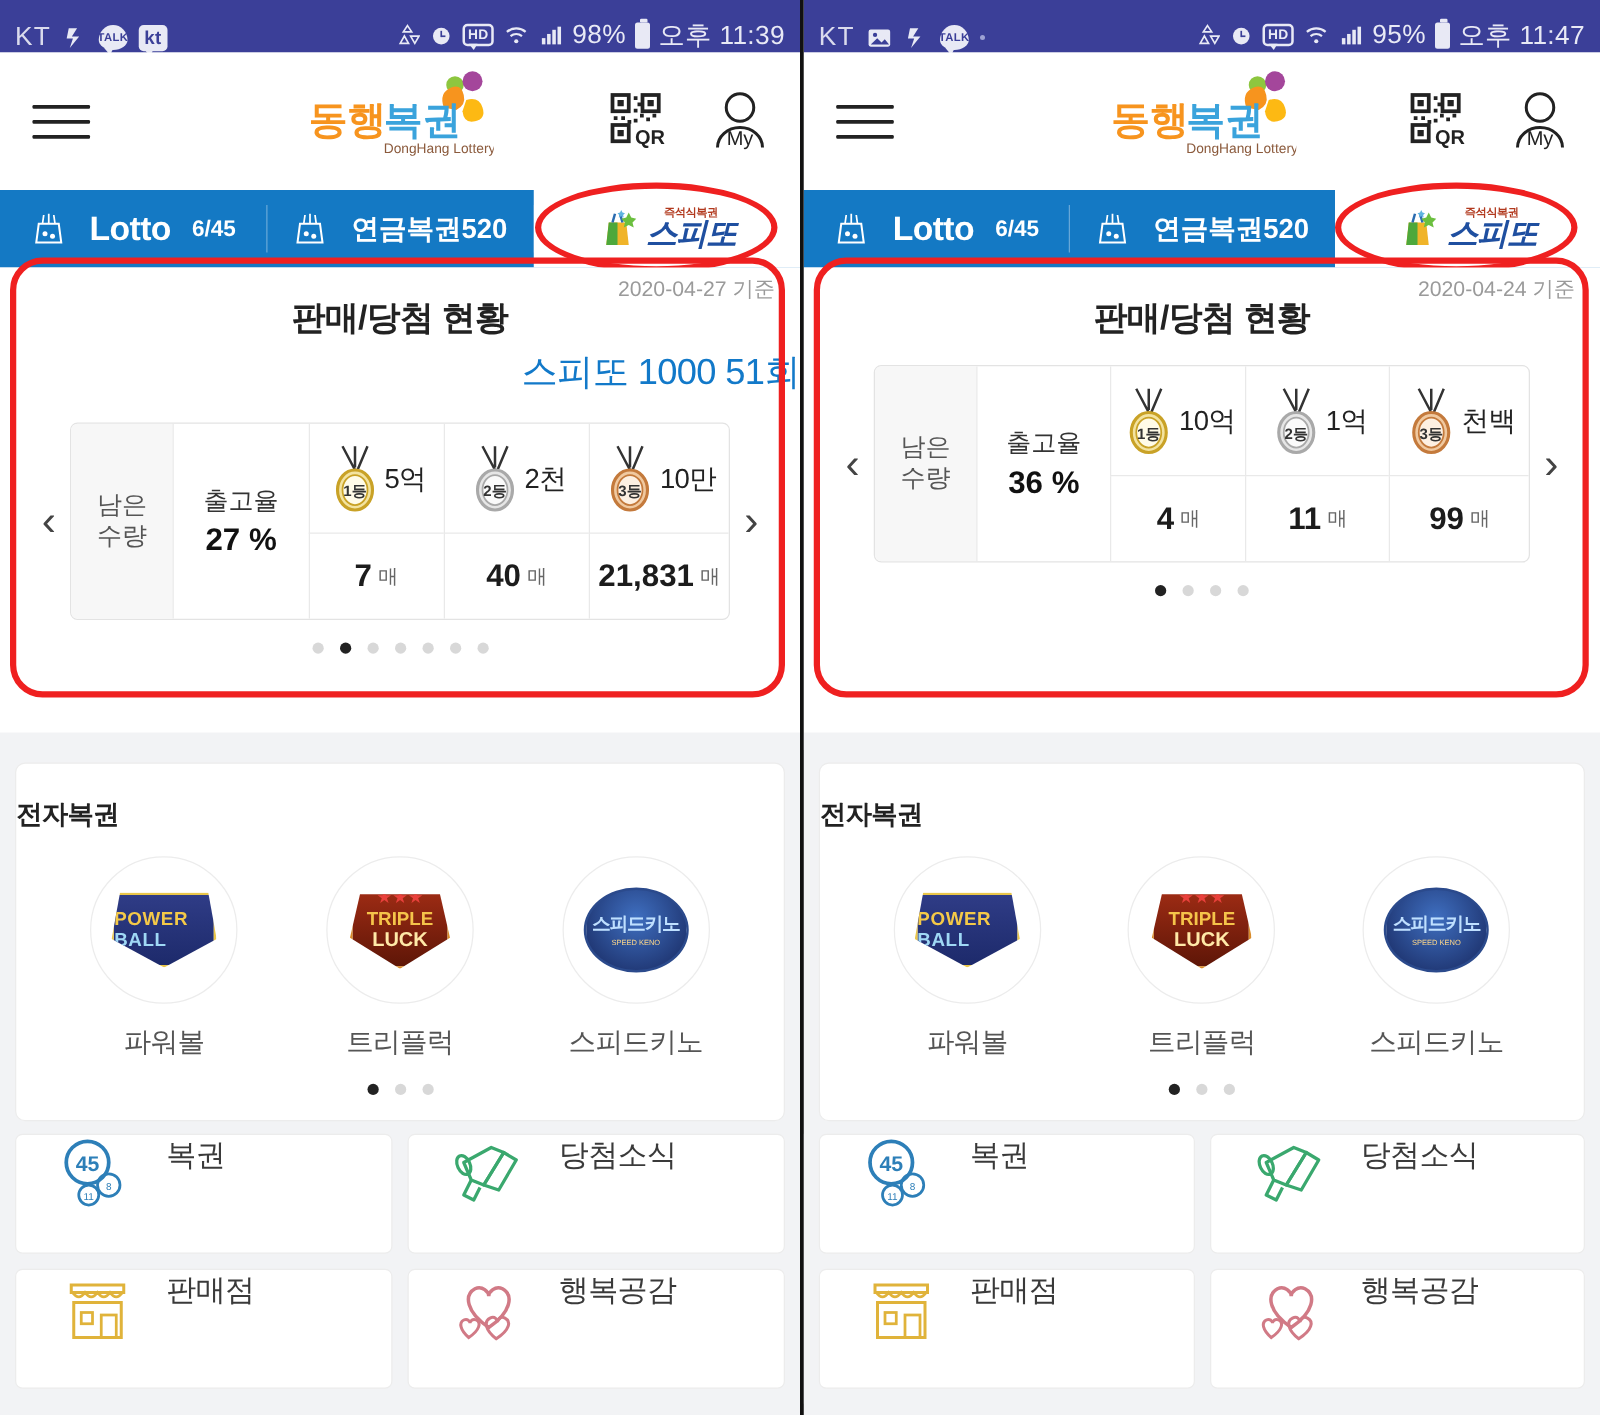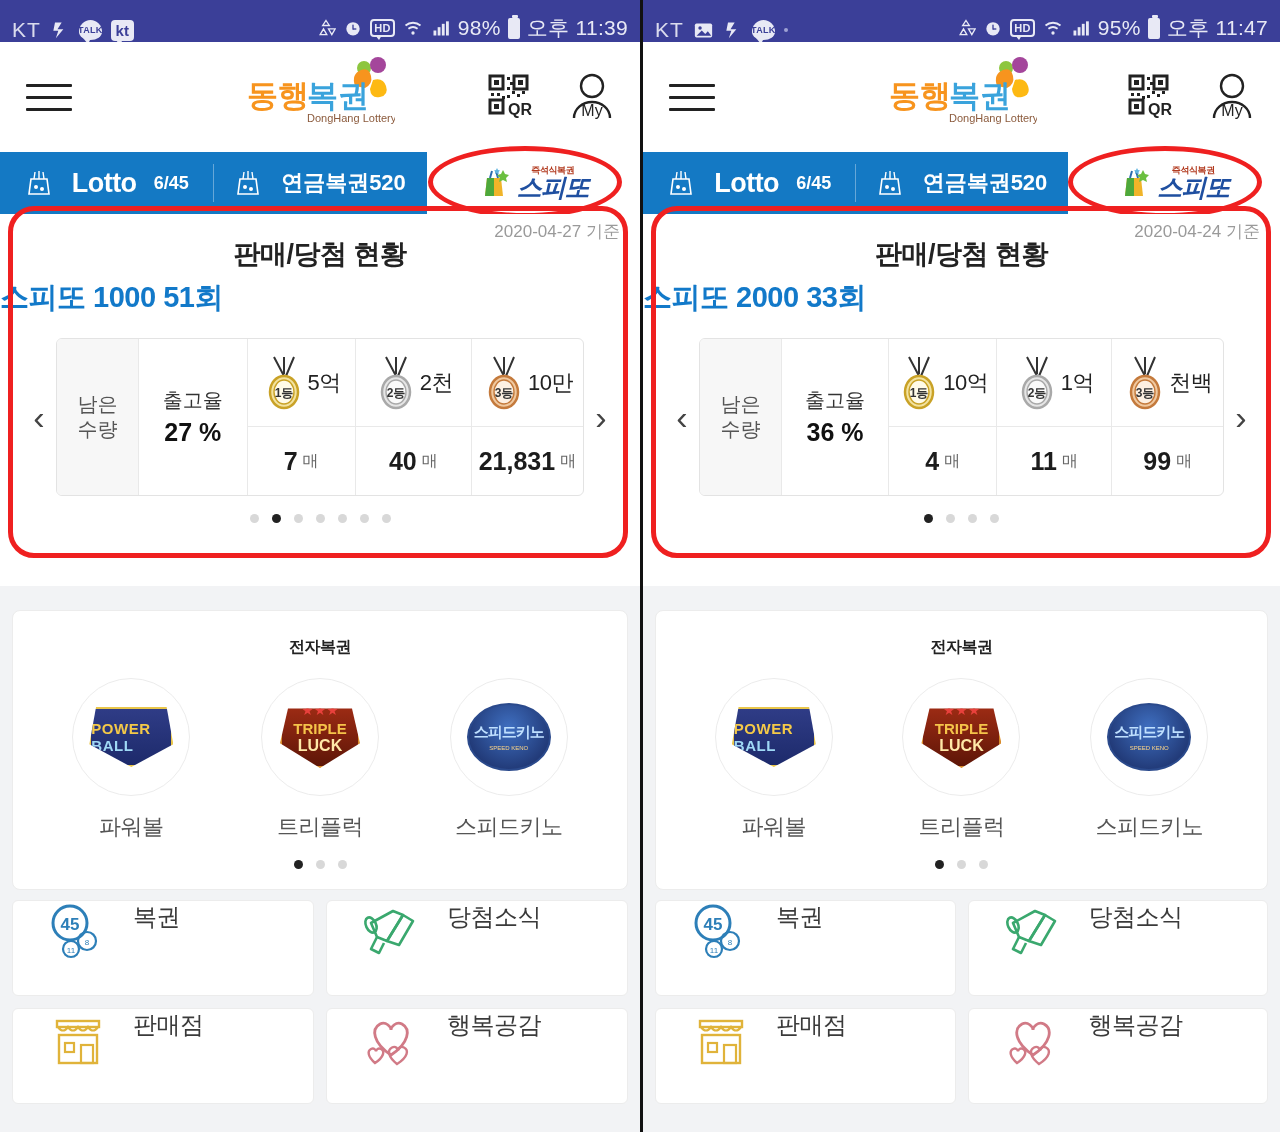--- a/index.html
+++ b/index.html
@@ -111,21 +111,21 @@
   
   .cardzone { background:#fff; padding: 0 0 14px; position: relative; height: 372px; }
   .basedate {
     position:absolute; right: 20px; top: 6px; font-size: 17px; color:#9a9a9a;
   }
   .card-title {
     text-align:center; font-size: 27px; font-weight: bold; color:#222;
     padding-top: 22px; letter-spacing:-.5px;
   }
   .card-sub {
-    text-align:left; font-size: 29px; font-weight: bold; color:#1279c9;
+    text-align:right; font-size: 29px; font-weight: normal; color:#1279c9;
     margin-top: 6px; letter-spacing:-.5px;
   }
   .carousel { display:flex; align-items:center; margin-top: 20px; padding: 0 22px; }
   .chev {
     width: 34px; flex: 0 0 34px; display:flex; align-items:center; justify-content:center;
     color:#444; font-size: 34px; cursor:pointer; user-select:none;
   }
   .grid {
     flex: 1; border: 1px solid #e3e3e3; border-radius: 6px; display: grid;
     grid-template-columns: 1.05fr 1.4fr 1.4fr 1.5fr 1.45fr;
@@ -153,21 +153,21 @@
   .ring-card {
     left: 8px; top: -8px; width: 620px; height: 352px; border-radius: 26px;
   }
 
   
   .egap { height: 14px; background:#f2f3f5; }
   .epanel {
     background:#fff; margin: 10px 12px; border-radius: 8px; padding: 26px 0 20px;
     border: 1px solid #ececec;
   }
-  .epanel h3 { text-align:center; font-size: 16px; font-weight: bold; color:#222; letter-spacing:-.5px; }
+  .epanel h3 { text-align:left; font-size: 21px; font-weight: bold; color:#222; letter-spacing:-.5px; }
   .erow { display:flex; justify-content: space-around; margin-top: 20px; padding: 0 24px; }
   .eitem { display:flex; flex-direction:column; align-items:center; cursor:pointer; width: 150px; }
   .ecircle {
     width: 118px; height: 118px; border-radius:50%; border:1px solid #ececec;
     background:#fff; display:flex; align-items:center; justify-content:center;
   }
   .elabel { margin-top: 16px; font-size: 22px; color:#555; letter-spacing:-.5px; }
 
   
   .pb {
@@ -661,21 +661,20 @@
             <span class="spitto-big">스피또</span>
           </div>
         </div>
       </div>
       <div class="redring ring-tab"></div>
     </div>
 
     <div class="cardzone">
       <div class="basedate">2020-04-24 기준</div>
       <div class="card-title">판매/당첨 현황</div>
-      <div class="card-sub">스피또 2000 33회</div>
 
       <div class="carousel">
         <div class="chev">‹</div>
         <div class="grid">
           <div class="cell first g-label">
             <span>남은</span>
             <span>수량</span>
           </div>
 
           <div class="cell g-prize">

